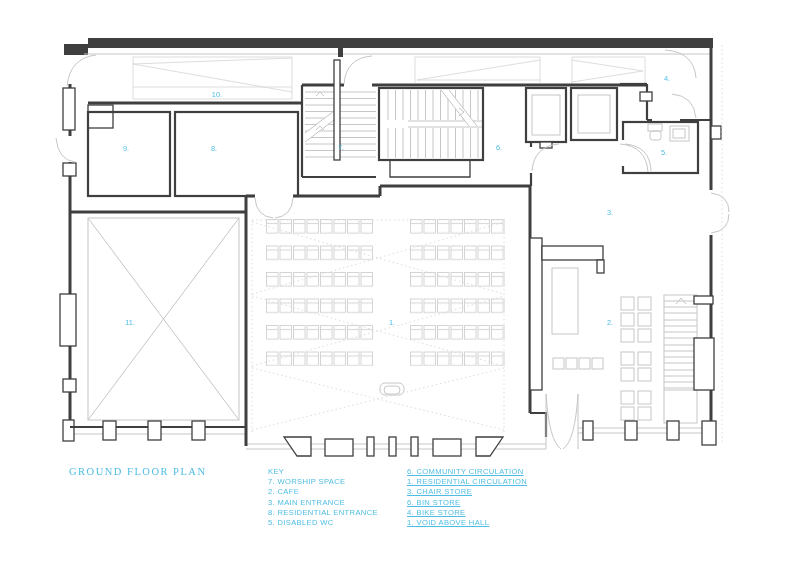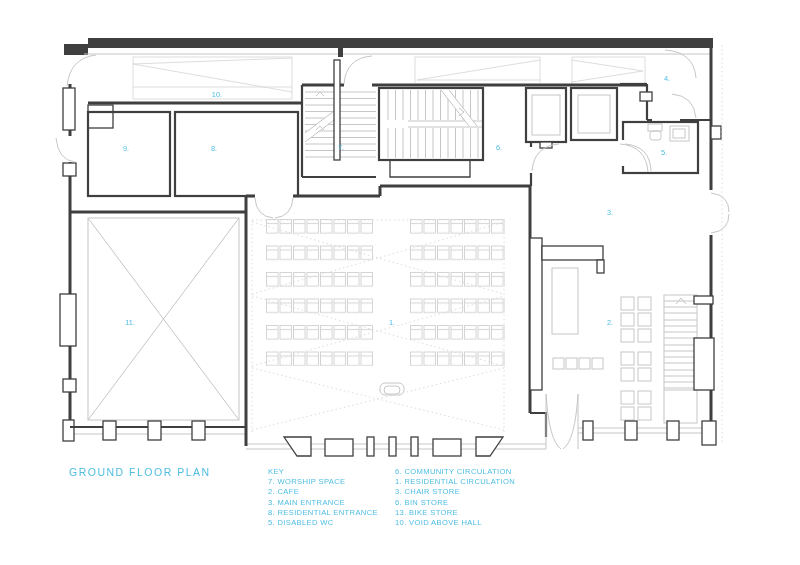--- a/index.html
+++ b/index.html
@@ -1,24 +1,24 @@
 <!DOCTYPE html>
 <html><head>
 <meta charset="utf-8">
 <style>
   html,body{margin:0;padding:0;background:#fff;}
   .stage{position:relative;width:800px;height:565px;background:#ffffff;overflow:hidden;
          font-family:"Liberation Sans",sans-serif;}
   .plan-svg{position:absolute;left:0;top:0;}
   .title{position:absolute;left:69px;top:466px;font-size:10.5px;letter-spacing:1.5px;
-         color:#4fbde3;white-space:nowrap;}
+         color:#4fbde3;white-space:nowrap;font-family:Liberation Serif, serif;}
   .keycol{position:absolute;top:467px;font-size:7.6px;letter-spacing:.35px;color:#4fbde3;
           line-height:10.2px;white-space:nowrap;}
   .keycol.left{left:268px;}
-  .keycol.right{left:395px;}
+  .keycol.right{left:407px;text-decoration:underline;}
   
   .w3{stroke:#3f3f3f;stroke-width:3;fill:none;}
   .w25{stroke:#3f3f3f;stroke-width:2.2;fill:none;}
   .w15{stroke:#3f3f3f;stroke-width:1.3;fill:none;}
   .box{fill:#ffffff;stroke:#3f3f3f;stroke-width:1.3;}
   .wf{fill:#3f3f3f;stroke:none;}
   .lt{stroke:#c6c6c6;stroke-width:1;fill:none;}
   .lt2{stroke:#d4d4d4;stroke-width:.8;fill:none;}
   .dots{stroke:#dcdcdc;stroke-width:1;fill:none;stroke-dasharray:1.5 2.8;}
   .rlabel{fill:#4fbde3;font-size:7.4px;font-family:"Liberation Sans",sans-serif;text-anchor:middle;}
@@ -251,17 +251,17 @@
     <div>3. MAIN ENTRANCE</div>
     <div>8. RESIDENTIAL ENTRANCE</div>
     <div>5. DISABLED WC</div>
   </div>
 
   <div class="keycol right">
     <div>6. COMMUNITY CIRCULATION</div>
     <div>1. RESIDENTIAL CIRCULATION</div>
     <div>3. CHAIR STORE</div>
     <div>6. BIN STORE</div>
-    <div>13. BIKE STORE</div>
-    <div>10. VOID ABOVE HALL</div>
+    <div>4. BIKE STORE</div>
+    <div>1. VOID ABOVE HALL</div>
   </div>
 
 </div>
 
 </body></html>

